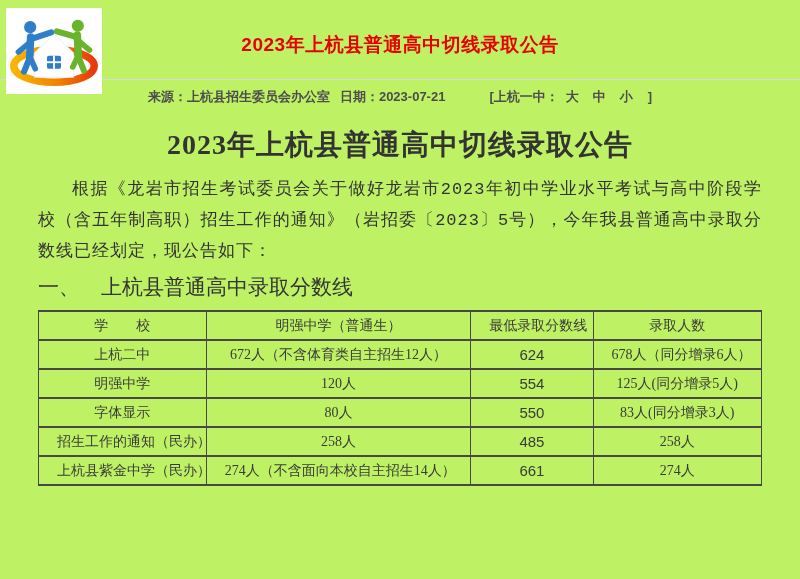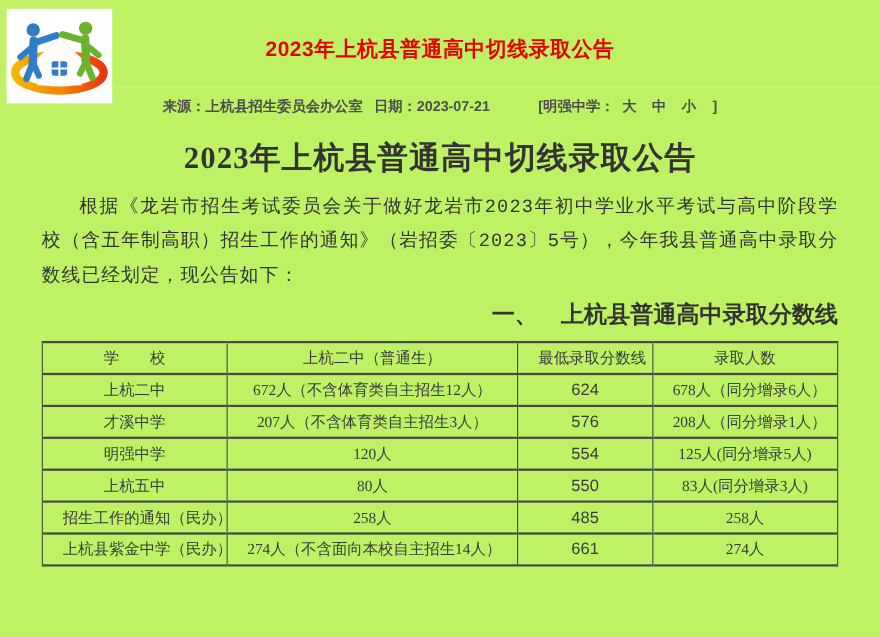--- a/index.html
+++ b/index.html
@@ -38,22 +38,22 @@
   .article-title {
     margin:20px 0 0 0; text-align:center; color:#333;
     font-family:"Liberation Serif", serif; font-weight:bold;
     font-size:28px; line-height:34px; letter-spacing:1px;
   }
   .body-text {
     margin:12px 0 0 0; font-size:17px; line-height:31px;
     text-align:justify; text-indent:2em; letter-spacing:1px; color:#333;font-family:Liberation Mono, monospace;
   }
   .section-title {
-    margin:6px 0 0 0; text-align:right; color:#333;
-    font-family:"Liberation Sans", sans-serif; font-weight:bold;
+    margin:6px 0 0 0; text-align:left; color:#333;
+    font-family:"Liberation Sans", sans-serif; font-weight:normal;
     font-size:21px; line-height:28px;
   }
 
   
   table.scores {
     width:100%; margin-top:9px; border-collapse:collapse; table-layout:fixed;
     font-size:14px; color:#3a3a3a;
   }
   table.scores th, table.scores td {
     border:1px solid #484848; border-top-width:2px; border-bottom-width:2px;
@@ -103,64 +103,58 @@
           <path d="M76 35 L88 45" stroke-width="6" fill="none"></path>
           <path d="M76 52 L82 67" stroke-width="6.5" fill="none"></path>
           <path d="M75.5 52 L70 63" stroke-width="6" fill="none"></path>
         </g>
       </svg>
     </div>
     <div class="header-title" style="color:#e80000">2023年上杭县普通高中切线录取公告</div>
   </div>
 
   <div class="meta-bar">
-    <span>来源：</span><span>上杭县招生委员会办公室</span><span class="sep"></span><span>日期：</span><span>2023-07-21</span><span class="font-group"><span>[明强中学：</span><span class="font-size-option">大</span><span class="font-size-option">中</span><span class="font-size-option">小</span><span class="font-bracket-close">]</span></span>
+    <span>来源：</span><span>上杭县招生委员会办公室</span><span class="sep"></span><span>日期：</span><span>2023-07-21</span><span class="font-group"><span>[上杭一中：</span><span class="font-size-option">大</span><span class="font-size-option">中</span><span class="font-size-option">小</span><span class="font-bracket-close">]</span></span>
   </div>
 
   <div class="article">
     <h1 class="article-title">2023年上杭县普通高中切线录取公告</h1>
     <p class="body-text">根据《龙岩市招生考试委员会关于做好龙岩市2023年初中学业水平考试与高中阶段学校（含五年制高职）招生工作的通知》（岩招委〔2023〕5号），今年我县普通高中录取分数线已经划定，现公告如下：</p>
     <h2 class="section-title">一、　上杭县普通高中录取分数线</h2>
 
     <table class="scores">
       <colgroup>
         <col style="width:23.2%">
         <col style="width:36.6%">
         <col style="width:16.9%">
         <col style="width:23.3%">
       </colgroup>
       <thead>
         <tr>
           <th>学　　校</th>
-          <th>上杭二中（普通生）</th>
+          <th>明强中学（普通生）</th>
           <th>最低录取分数线</th>
           <th>录取人数</th>
         </tr>
       </thead>
       <tbody>
         <tr>
           <td>上杭二中</td>
           <td>672人（不含体育类自主招生12人）</td>
           <td class="score-cell">624</td>
           <td>678人（同分增录6人）</td>
         </tr>
         <tr>
-          <td>才溪中学</td>
-          <td>207人（不含体育类自主招生3人）</td>
-          <td class="score-cell">576</td>
-          <td>208人（同分增录1人）</td>
-        </tr>
-        <tr>
           <td>明强中学</td>
           <td>120人</td>
           <td class="score-cell">554</td>
           <td>125人(同分增录5人)</td>
         </tr>
         <tr>
-          <td>上杭五中</td>
+          <td>字体显示</td>
           <td>80人</td>
           <td class="score-cell">550</td>
           <td>83人(同分增录3人)</td>
         </tr>
         <tr>
           <td>招生工作的通知（民办）</td>
           <td>258人</td>
           <td class="score-cell">485</td>
           <td>258人</td>
         </tr>

